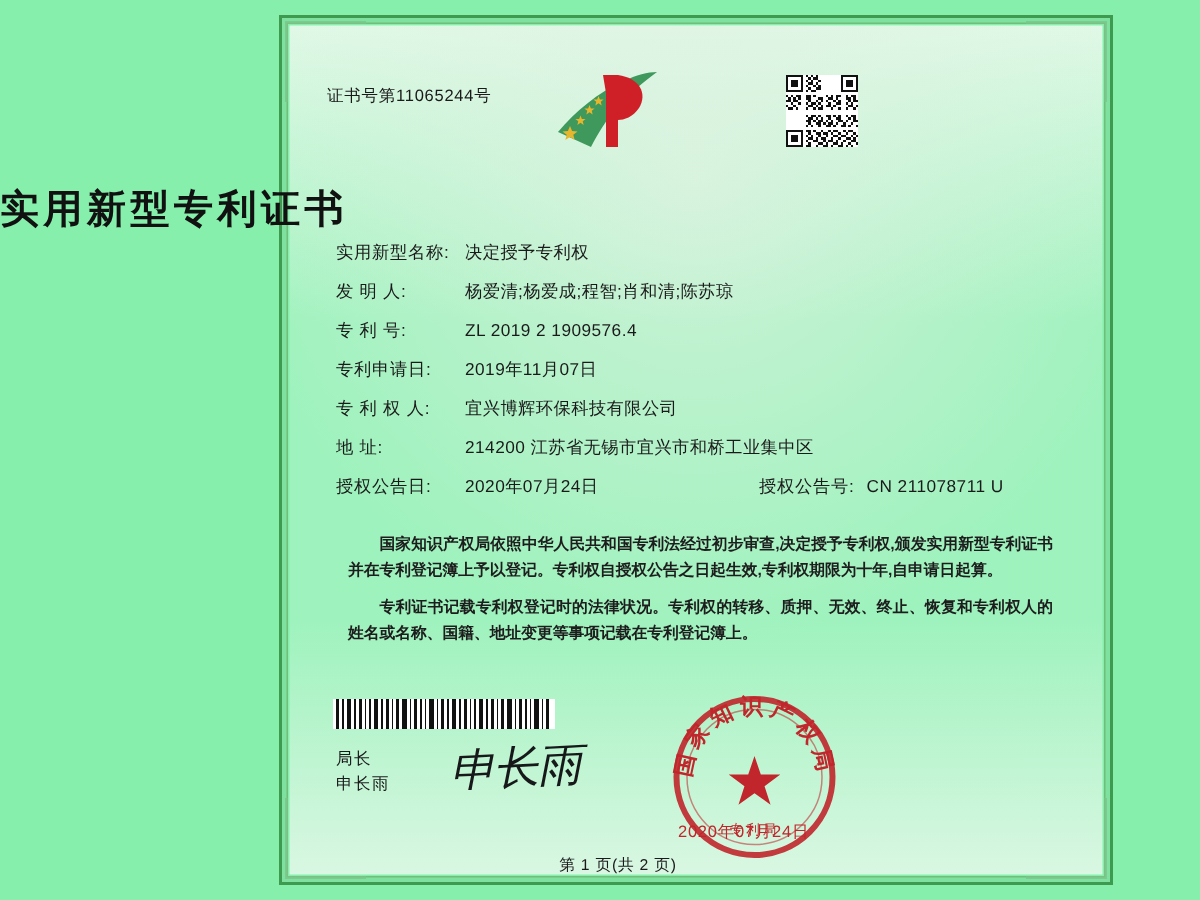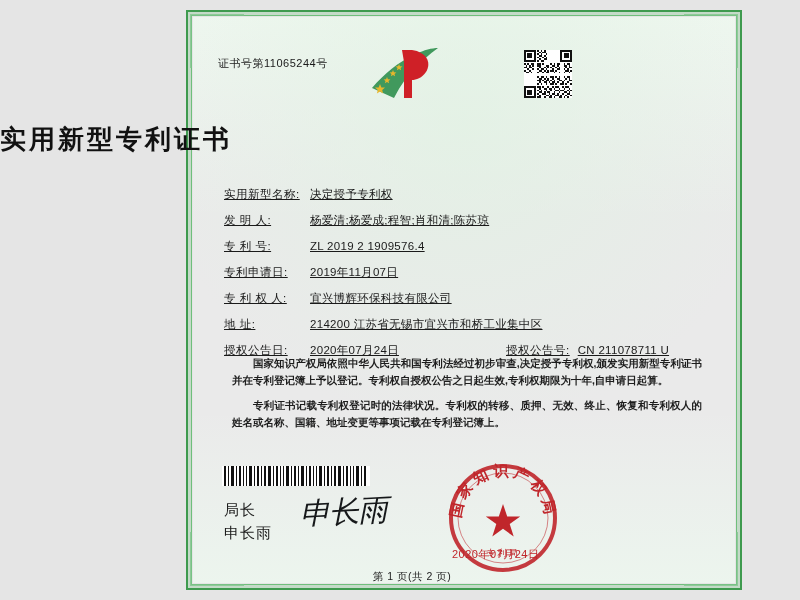--- a/index.html
+++ b/index.html
@@ -8,21 +8,21 @@
     width: 800px;
     height: 600px;
     background: #ffffff;
     font-family: "Liberation Sans", sans-serif;
   }
 
   #certificate {
     position: relative;
     width: 800px;
     height: 600px;
-    background: #e5e5e5;
+    background: #86efac;
     overflow: hidden;
   }
 
   
   .frame-outer {
     position: absolute;
     left: 186px;
     top: 10px;
     width: 556px;
     height: 580px;
@@ -115,25 +115,24 @@
     font-size: 26px;
     font-weight: bold;
     color: #111111;
     letter-spacing: 3px;
   }
 
   
   .fields {
     position: absolute;
     left: 224px;
-    top: 187px;
+    top: 161px;
     width: 490px;
     font-size: 11.5px;
     color: #1a1a1a;
-    text-decoration: underline;
   }
   .field-row {
     display: flex;
     align-items: baseline;
     margin-bottom: 11px;
     white-space: nowrap;
   }
   .field-label {
     width: 86px;
     flex: 0 0 86px;
@@ -187,21 +186,21 @@
     top: 466px;
     width: 148px;
     height: 20px;
   }
 
   
   .sign-block {
     position: absolute;
     left: 224px;
     top: 498px;
-    font-size: 15px;
+    font-size: 11px;
     color: #1a1a1a;
     line-height: 1.55;
     letter-spacing: 1px;
   }
   .signature-script {
     position: absolute;
     left: 300px;
     top: 492px;
     font-family: "DejaVu Serif", "Liberation Serif", serif;
     font-size: 30px;

